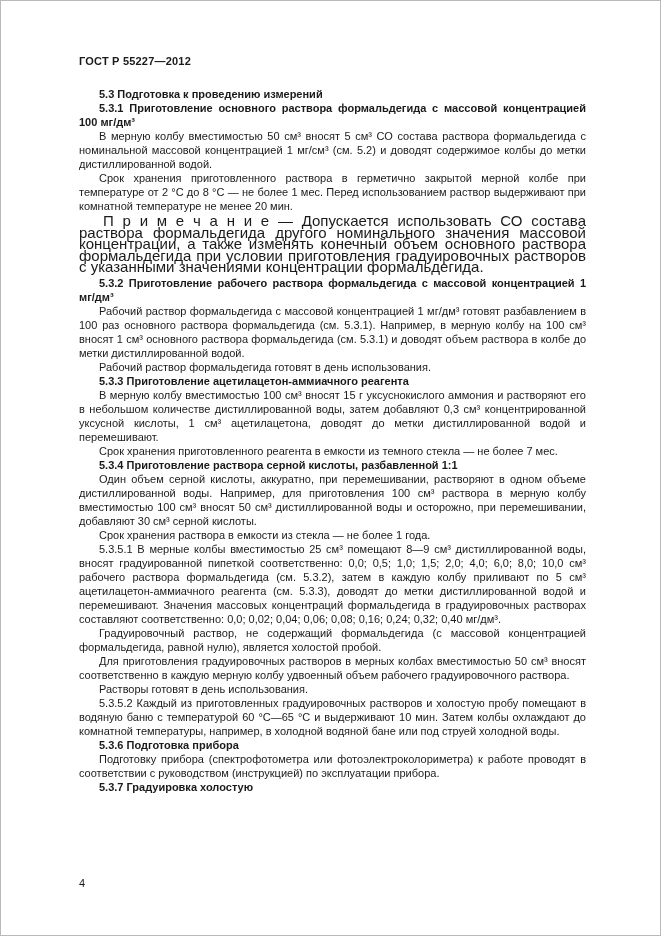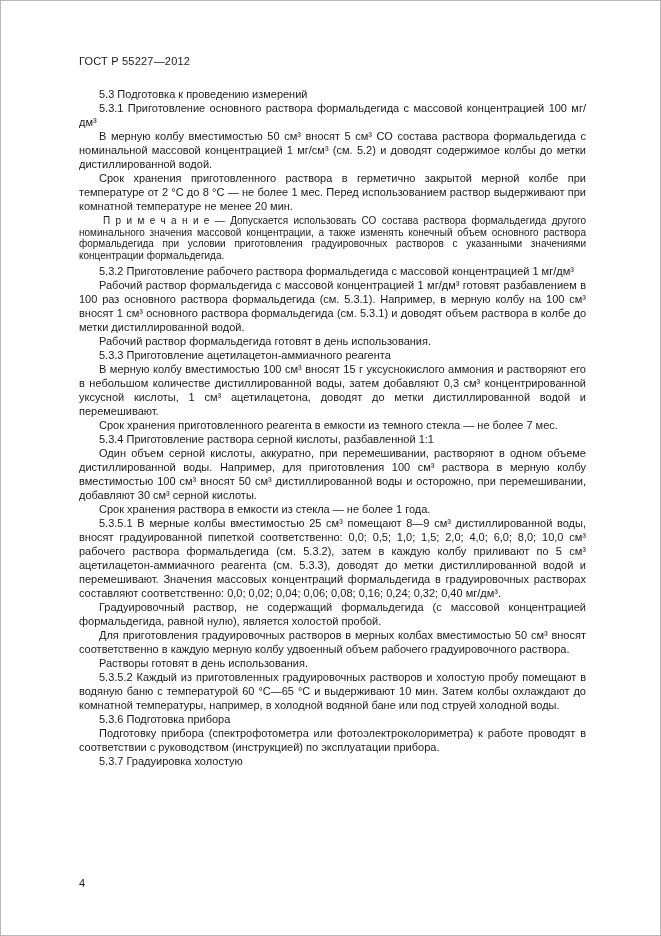--- a/index.html
+++ b/index.html
@@ -14,36 +14,36 @@
     box-sizing: border-box;
     background: #ffffff;
     border: 1px solid #b9b9b9;
     padding: 54px 74px 0 78px;
     font-family: "Liberation Sans", "DejaVu Sans", sans-serif;
     color: #1a1a1a;
     overflow: hidden;
   }
   .doc-header {
     font-size: 11px;
-    font-weight: normal;
+    font-weight: bold;
     letter-spacing: 0.2px;
     margin: 0 0 20px 0;
   }
   .para {
     margin: 0;
     font-size: 11px;
     line-height: 14px;
     text-align: justify;
     text-indent: 20px;
   }
   .heading {
-    font-weight: normal;
+    font-weight: bold;
   }
   .note {
-    font-size: 10px;
+    font-size: 15px;
     line-height: 11.5px;
     margin: 2px 0 3px 0;
     text-indent: 24px;
   }
   .page-number {
     position: absolute;
     left: 78px;
     bottom: 46px;
     font-size: 11px;
   }

